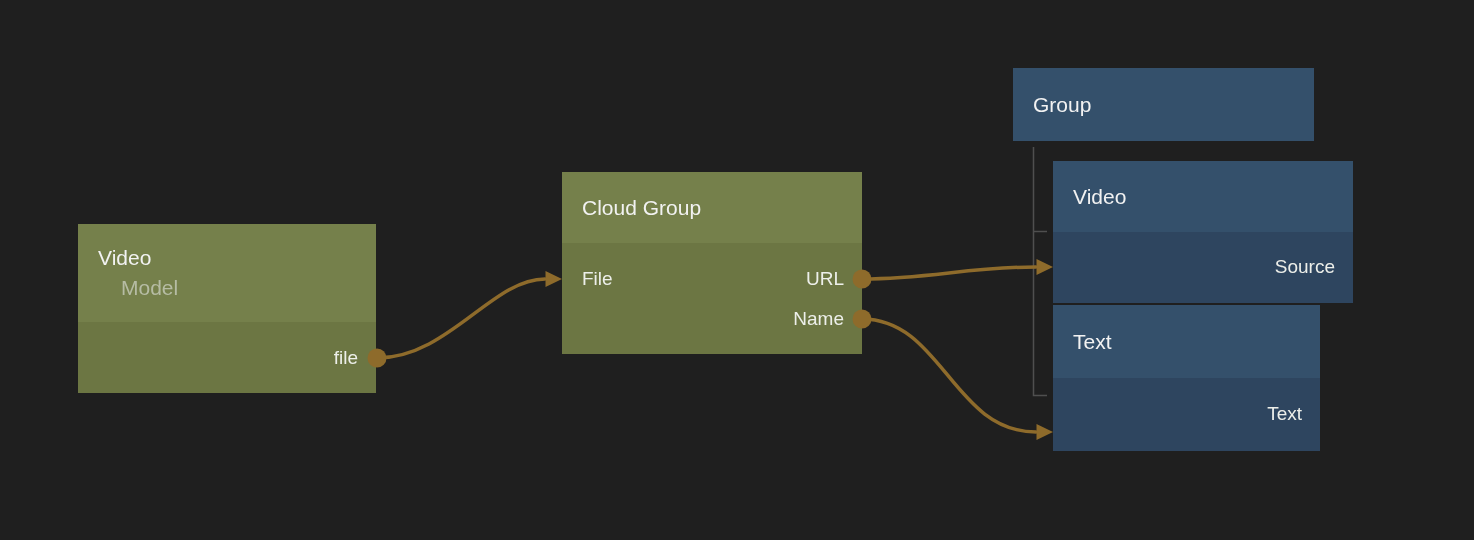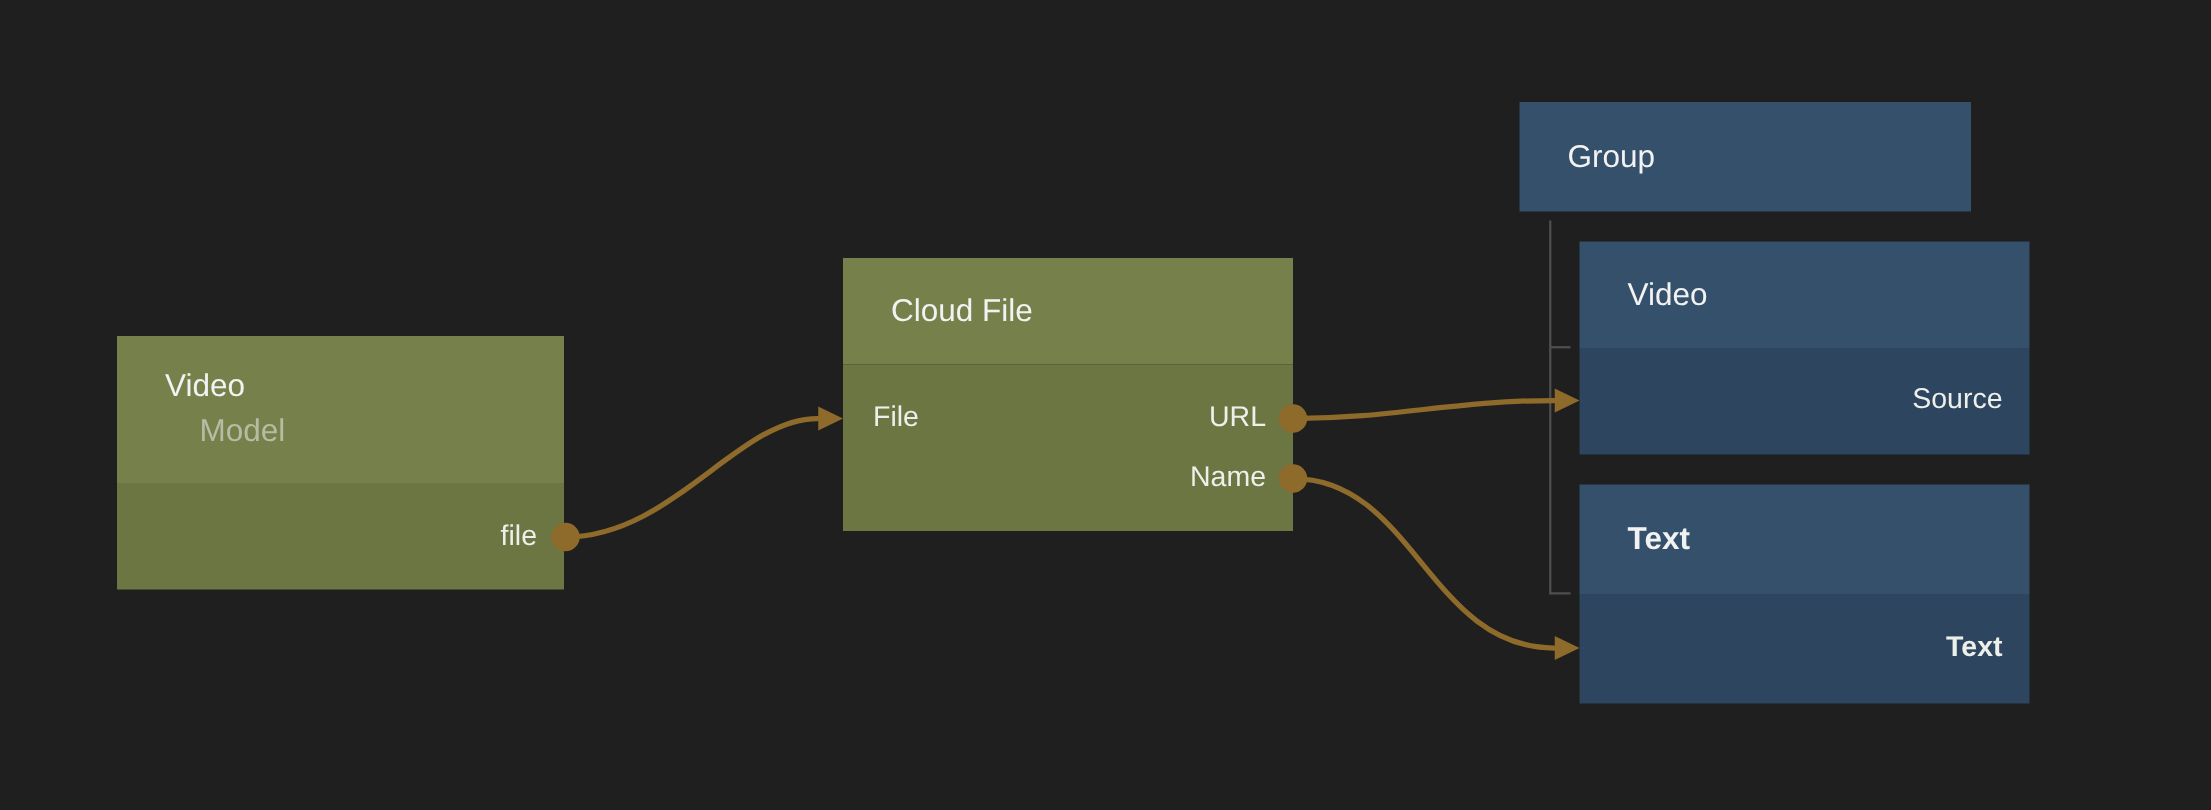--- a/index.html
+++ b/index.html
@@ -42,21 +42,21 @@
     stroke-width: 1.5;
   }
   .node {
     position: absolute;
     z-index: 1;
   }
   .node .header {
     display: flex;
     flex-direction: column;
     justify-content: center;
-    padding: 0 32px;
+    padding: 0 20px;
     box-sizing: border-box;
   }
   .node.green .header { background: var(--green-header, #75804B); }
   .node.green .body   { background: var(--green-body, #6C7643); }
   .node.blue  .header { background: var(--blue-header, #34506B); }
   .node.blue  .body   { background: var(--blue-body, #2E455F); }
   .node .title {
     font-size: 21px;
     line-height: 26px;
     color: var(--title-text, #F2F2F2);
@@ -95,21 +95,21 @@
   #node-cloud-file .header { height: 71px; }
   #node-cloud-file .body   { height: 111px; padding-top: 16px; }
 
   #node-group { left: 1013px; top: 68px; width: 301px; }
   #node-group .header { height: 73px; }
 
   #node-video-sink { left: 1053px; top: 161px; width: 300px; }
   #node-video-sink .header { height: 71px; }
   #node-video-sink .body   { height: 71px; padding-top: 15px; }
 
-  #node-text-sink { left: 1053px; top: 323px; width: 300px; font-weight: bold; }
+  #node-text-sink { left: 1053px; top: 305px; width: 267px; }
   #node-text-sink .header { height: 73px; }
   #node-text-sink .body   { height: 73px; padding-top: 16px; }
 </style>
 </head>
 <body>
 
 <div class="canvas">
 
   <div class="node green" id="node-video-model">
     <div class="header">
@@ -118,21 +118,21 @@
     </div>
     <div class="body">
       <div class="row end">
         <span class="plabel">file</span>
       </div>
     </div>
   </div>
 
   <div class="node green" id="node-cloud-file">
     <div class="header">
-      <div class="title">Cloud File</div>
+      <div class="title">Cloud Group</div>
     </div>
     <div class="body">
       <div class="row between">
         <span class="plabel">File</span>
         <span class="plabel">URL</span>
       </div>
       <div class="row end">
         <span class="plabel">Name</span>
       </div>
     </div>

